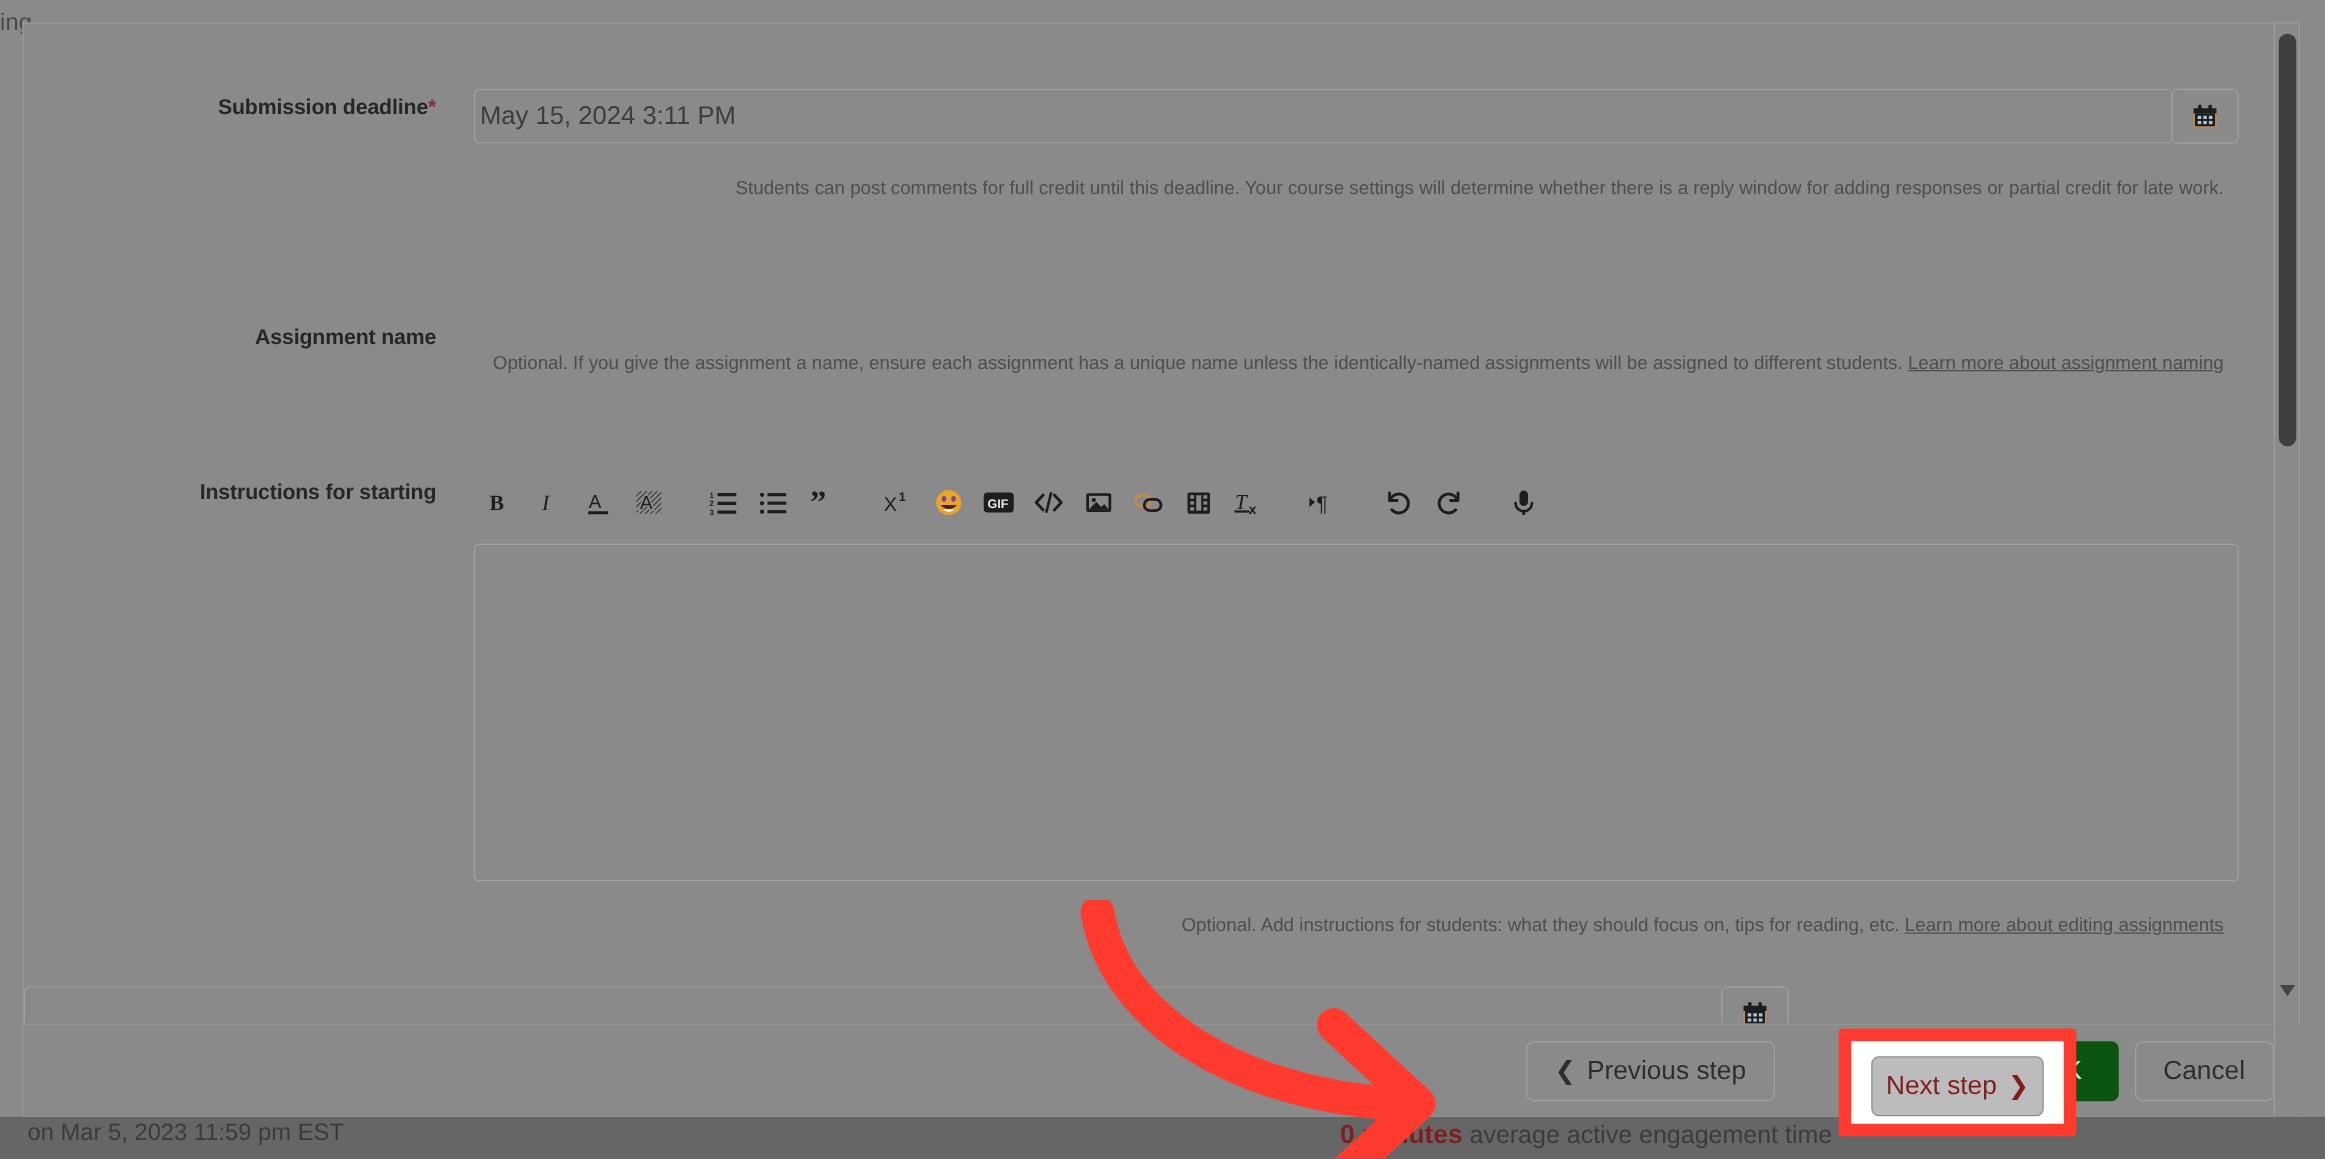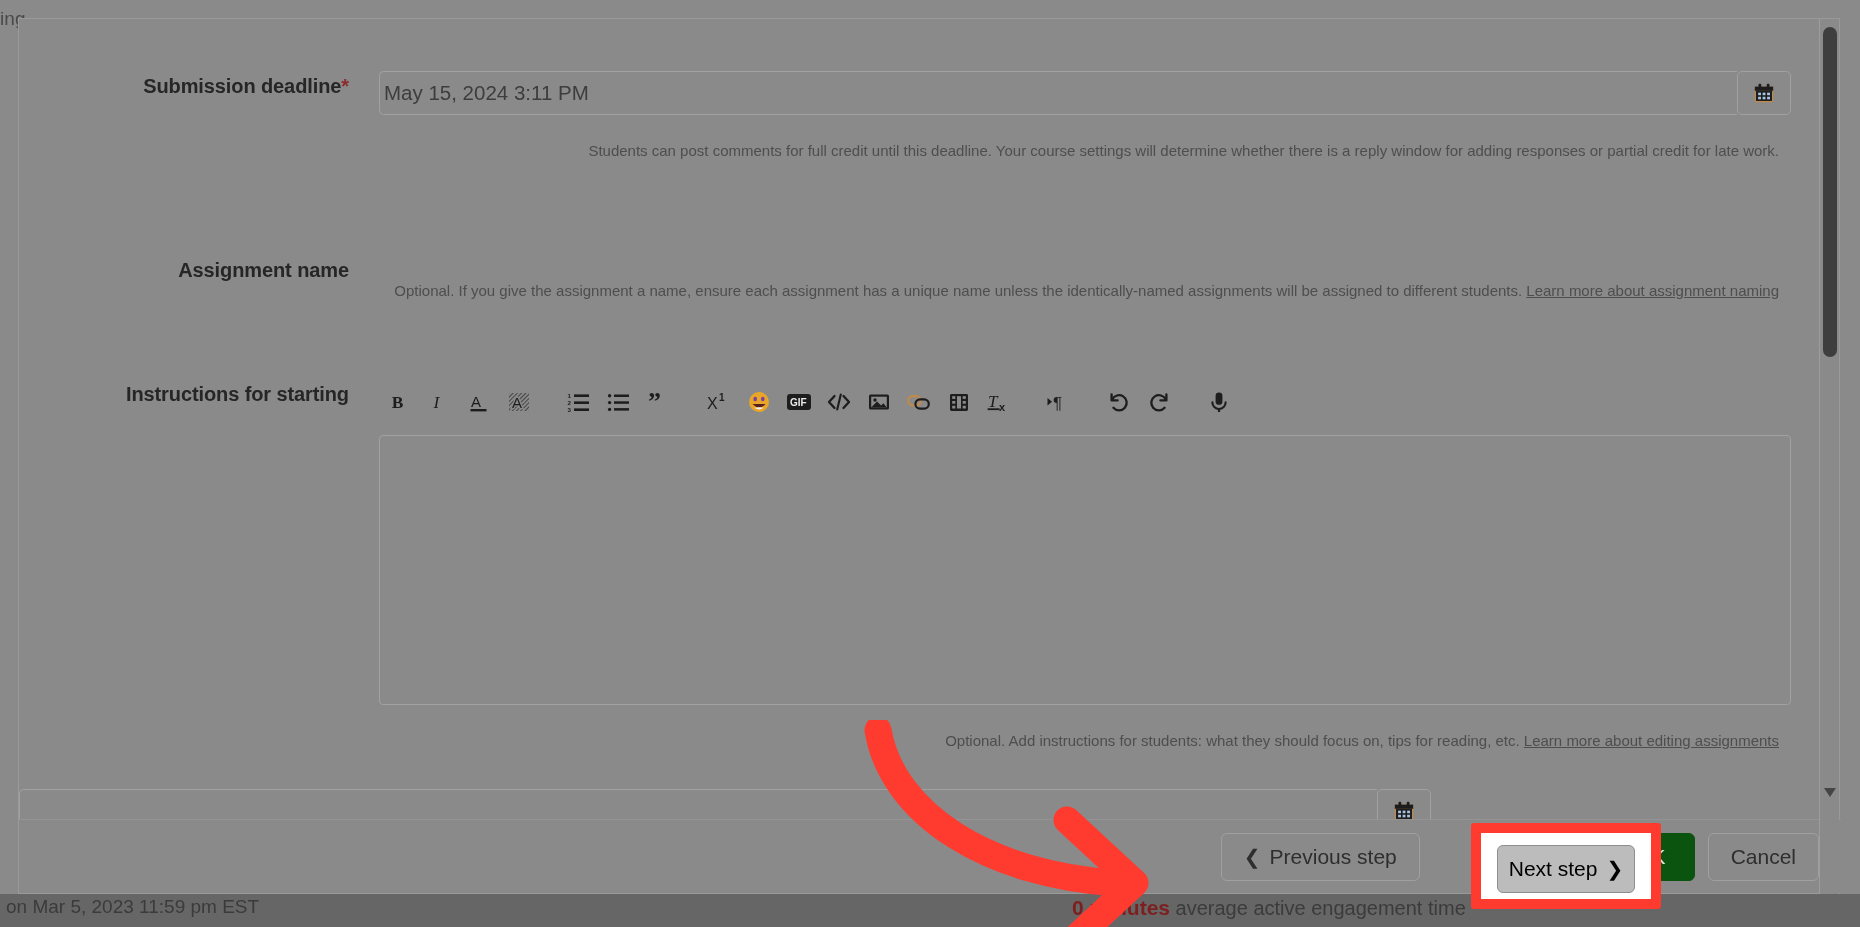--- a/index.html
+++ b/index.html
@@ -31,21 +31,21 @@
     position: absolute; left: 0; bottom: 0; width: 1860px; height: 33px;
     background: #2b2b2b;
     overflow: hidden;
   }
   .bg-bottom-inner {
     position: absolute; left: 0; top: 0; width: 1860px; height: 33px;
     background: #8a8a8a;
     opacity: .62;
   }
   .bg-text-bottomleft {
-    position: absolute; left: 6px; top: 2px;
+    position: absolute; left: 22px; top: 2px;
     font-size: 19px; color: #3b3b3b; white-space: nowrap;
   }
   .bg-text-bottomright {
     position: absolute; left: 1072px; top: 2px;
     font-size: 20px; color: #3b3b3b; white-space: nowrap;
   }
   .bg-text-bottomright b {
     color: #7d1f1f; font-weight: bold; font-size: 21px;
   }
 
@@ -66,21 +66,21 @@
   
   .row {
     position: absolute;
     display: flex;
     align-items: flex-start;
   }
   .row-label {
     width: 360px;
     text-align: right;
     padding-right: 30px;
-    font-size: 20px;
+    font-size: 17px;
     font-weight: bold;
     color: #262626;
     line-height: 30px;
     letter-spacing: -.1px;
     white-space: nowrap;
   }
   .req-star { color: #8c2b2b; font-weight: bold; }
   .row-control { width: 1412px; }
 
   
@@ -196,21 +196,21 @@
   }
   .hl-inner {
     position: absolute;
     left: 1497px; top: 845px;
     width: 138px; height: 48px;
     z-index: 41;
     display: flex; align-items: center; justify-content: center;
     background: #bcbcbc;
     border: 1px solid #8e8e8e;
     border-radius: 6px;
-    font-size: 21px; color: #000000;
+    font-size: 21px; color: #7f1d1d;
     gap: 9px;
     cursor: pointer;
   }
 
   
   .arrow-anno {
     position: absolute;
     left: 830px; top: 720px;
     width: 420px; height: 207px;
     z-index: 35;

